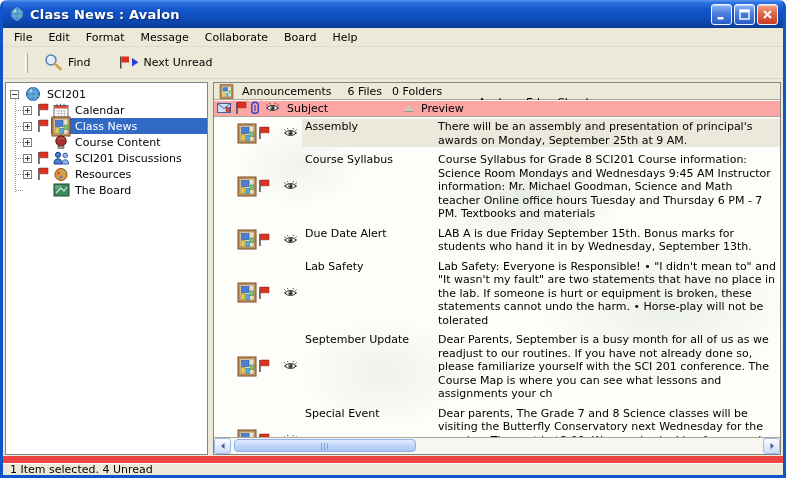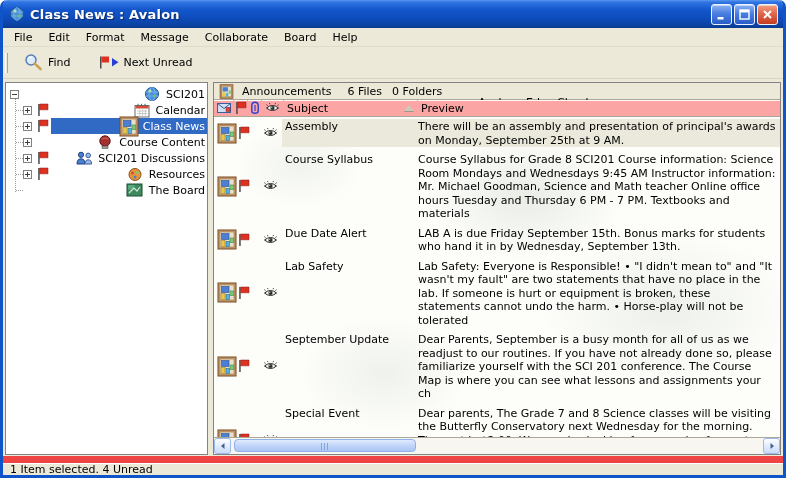--- a/index.html
+++ b/index.html
@@ -22,21 +22,21 @@
     box-shadow:inset 0 1px 0 rgba(255,255,255,.5); }
   .win-btn.close { background:linear-gradient(180deg,#f0a183 0%,#e2674a 45%,#c23d22 100%); }
 
   
   .menubar { height:19px; flex:0 0 19px; display:flex; align-items:center; padding-left:3px;
     background:#ece9d8; border-bottom:1px solid #e0dccb; font-size:11px; }
   .menu-item { padding:2px 8px; color:#000; cursor:default; white-space:nowrap; }
 
   
   .toolbar { height:32px; flex:0 0 32px; display:flex; align-items:center; gap:4px;
-    background:#ece9d8; padding-left:0; border-bottom:1px solid #d9d5c3; }
+    background:#ece9d8; padding-left:20px; border-bottom:1px solid #d9d5c3; }
   .tb-grip { width:3px; height:20px; border-left:1px solid #fff; border-right:1px solid #aca899; margin:0 6px 0 2px; }
   .tb-btn { display:flex; align-items:center; gap:4px; padding:3px 8px 3px 4px; font-size:11px;
     border:1px solid transparent; border-radius:2px; white-space:nowrap; }
   .tb-btn + .tb-btn { margin-left:10px; }
 
   
   .content { flex:1 1 auto; min-height:0; display:flex; padding:3px 2px 1px 2px; background:#ece9d8; }
   .tree-panel { width:203px; flex:0 0 203px; background:#fff; border:1px solid #848284;
     overflow:hidden; position:relative; font-size:11px; padding-top:3px; }
   .splitter { width:5px; flex:0 0 5px; }
@@ -50,21 +50,21 @@
   .tree-row.depth1 { padding-left:17px; }
   .tree-row.depth1::before { content:""; position:absolute; left:10px; top:8px; width:7px;
     border-top:1px dotted #9a9a9a; }
   .expander { width:9px; height:9px; flex:0 0 9px; border:1px solid #808080; background:#fff;
     position:relative; margin-right:2px; }
   .expander::before { content:""; position:absolute; left:1px; right:1px; top:3px; height:1px; background:#404040; }
   .expander.plus::after { content:""; position:absolute; top:1px; bottom:1px; left:3px; width:1px; background:#404040; }
   .expander.none { border:none; background:transparent; }
   .expander.none::before { display:none; }
   .flag-slot { width:13px; flex:0 0 13px; display:flex; align-items:center; justify-content:center; }
-  .tree-sel { display:flex; align-items:center; gap:3px; flex:1 1 auto; height:100%; padding-left:1px; min-width:0;justify-content:flex-end; }
+  .tree-sel { display:flex; align-items:center; gap:3px; flex:1 1 auto; height:100%; padding-left:1px; min-width:0; }
   .tree-sel.selected { background:#316ac5; color:#fff; }
   .tree-icon { width:18px; flex:0 0 18px; display:flex; align-items:center; justify-content:center; }
   .tree-label { padding:0 2px; overflow:hidden; }
 
   
   .list-header { height:17px; flex:0 0 17px; display:flex; align-items:center; gap:8px;
     padding:0 5px; font-size:11px; background:#ece9d8; border-bottom:1px solid #aca899; white-space:nowrap; }
   .lh-counts { margin-left:8px; display:flex; gap:10px; }
   .lh-context { margin-left:28px;margin-top:23px; }
 
@@ -81,21 +81,21 @@
     filter:drop-shadow(0 1px 0 #9a968a); }
 
   
   .list-body { flex:1 1 auto; min-height:0; overflow:hidden; font-size:11px; line-height:13.5px;
     background-color:#fdfdfa;
     background-image:
       radial-gradient(140px 90px at 55% 25%, rgba(150,175,150,.20), rgba(150,175,150,0) 70%),
       radial-gradient(180px 110px at 80% 60%, rgba(150,175,150,.16), rgba(150,175,150,0) 70%),
       radial-gradient(120px 80px at 30% 80%, rgba(150,175,150,.14), rgba(150,175,150,0) 70%),
       radial-gradient(90px 60px at 15% 15%, rgba(150,175,150,.12), rgba(150,175,150,0) 70%); }
-  .msg-row { display:flex; padding:2px 0 3px 0; }
+  .msg-row { display:flex; padding:2px 0 3px 0;margin-left:20px; }
   .cell-iconflag { width:44px; flex:0 0 44px; display:flex; align-items:center; gap:1px;
     align-self:center; padding-left:3px; }
   .cell-eye { width:24px; flex:0 0 24px; display:flex; justify-content:center; align-self:center; }
   .cell-subject { width:132px; flex:0 0 132px; padding:1px 2px 0 3px; }
   .cell-preview { flex:1 1 auto; min-width:0; padding:1px 4px 0 4px; }
   .msg-row.selected .cell-subject, .msg-row.selected .cell-preview { background:#ebe9dc; }
 
   
   .hscroll { height:17px; flex:0 0 17px; display:flex; border-top:1px solid #aca899; background:#f5f4ef; }
   .hs-btn { width:17px; flex:0 0 17px; display:flex; align-items:center; justify-content:center;

